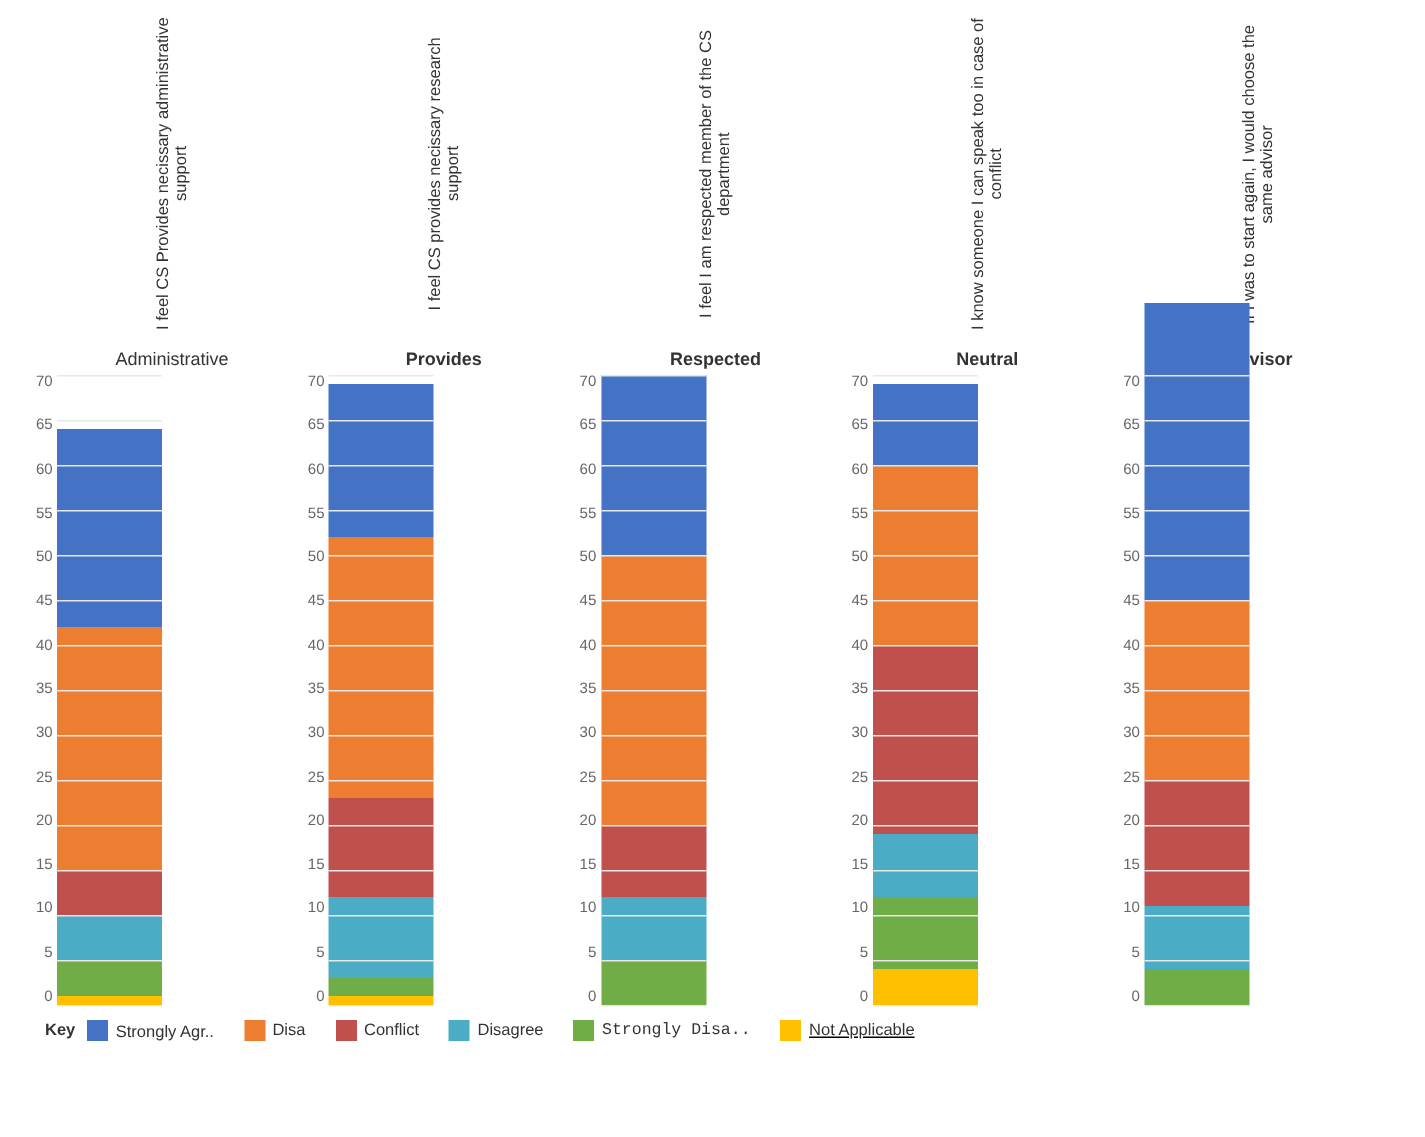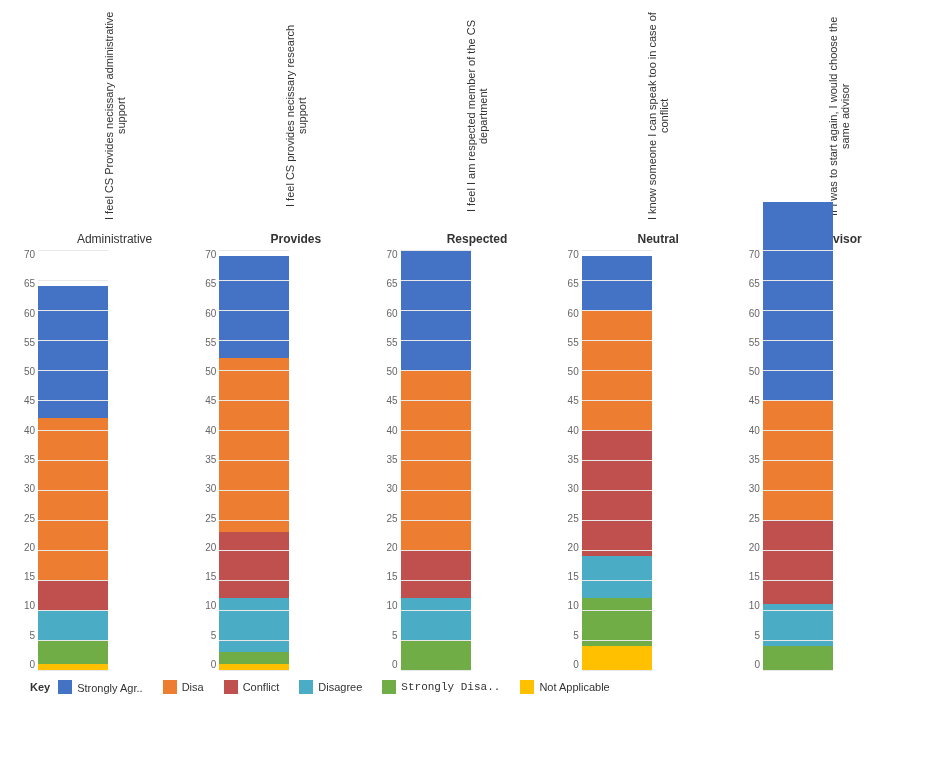--- a/index.html
+++ b/index.html
@@ -293,18 +293,18 @@
         <span style="font-size: 11px; color: rgb(51, 51, 51);">Conflict</span>
       </div>
       <div style="display: flex; align-items: center; margin-right: 20px;">
         <div style="width: 14px; height: 14px; background: rgb(75, 172, 198); margin-right: 5px; flex-shrink: 0;"></div>
         <span style="font-size: 11px; color: rgb(51, 51, 51);">Disagree</span>
       </div>
       <div style="display: flex; align-items: center; margin-right: 20px;">
         <div style="width: 14px; height: 14px; background: rgb(112, 173, 71); margin-right: 5px; flex-shrink: 0;"></div>
         <span style="font-size: 11px; color: rgb(51, 51, 51); font-family: Liberation Mono, monospace;">Strongly Disa..</span>
       </div>
-      <div style="display: flex; align-items: center; margin-right: 20px;">
+      <div style="display: flex; align-items: center; margin-right: 20px; text-decoration: underline;">
         <div style="width: 14px; height: 14px; background: rgb(255, 192, 0); margin-right: 5px; flex-shrink: 0;"></div>
         <span style="font-size: 11px; color: rgb(51, 51, 51);">Not Applicable</span>
       </div>
     </div>
 </div>
 
 </body></html>

